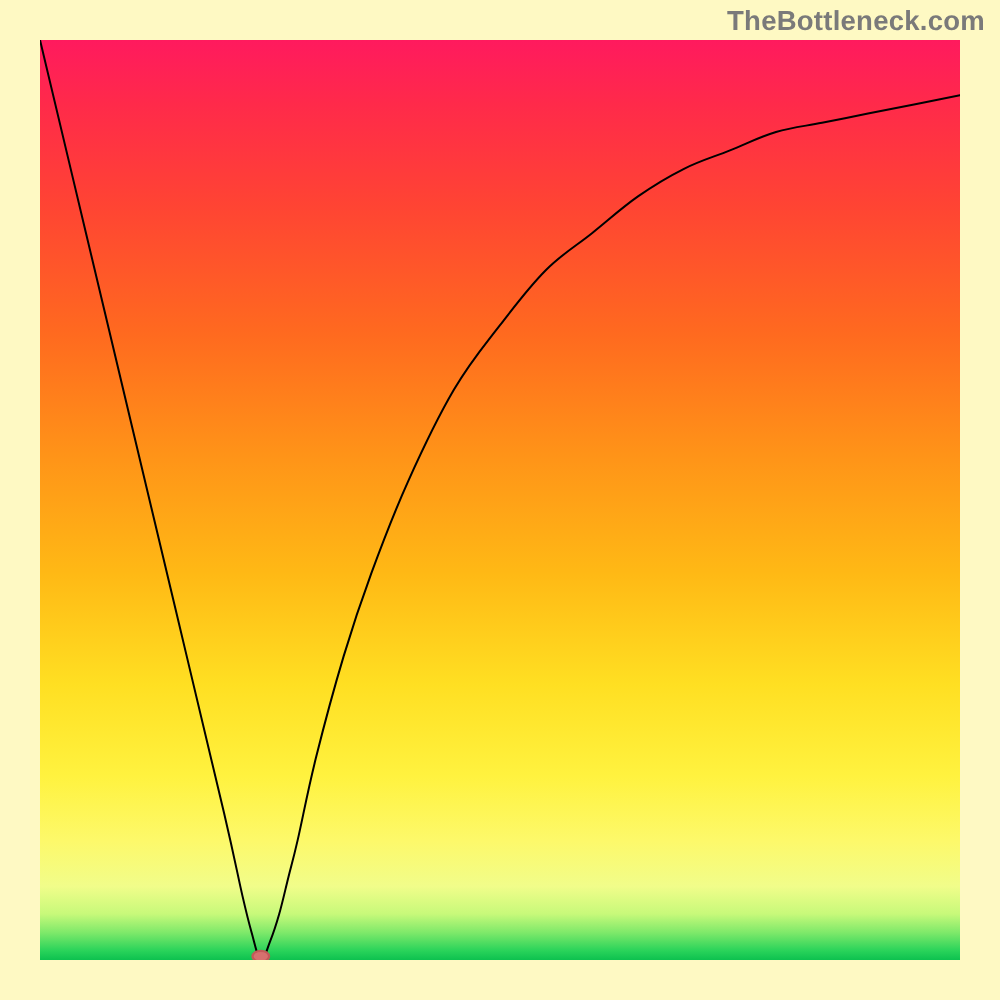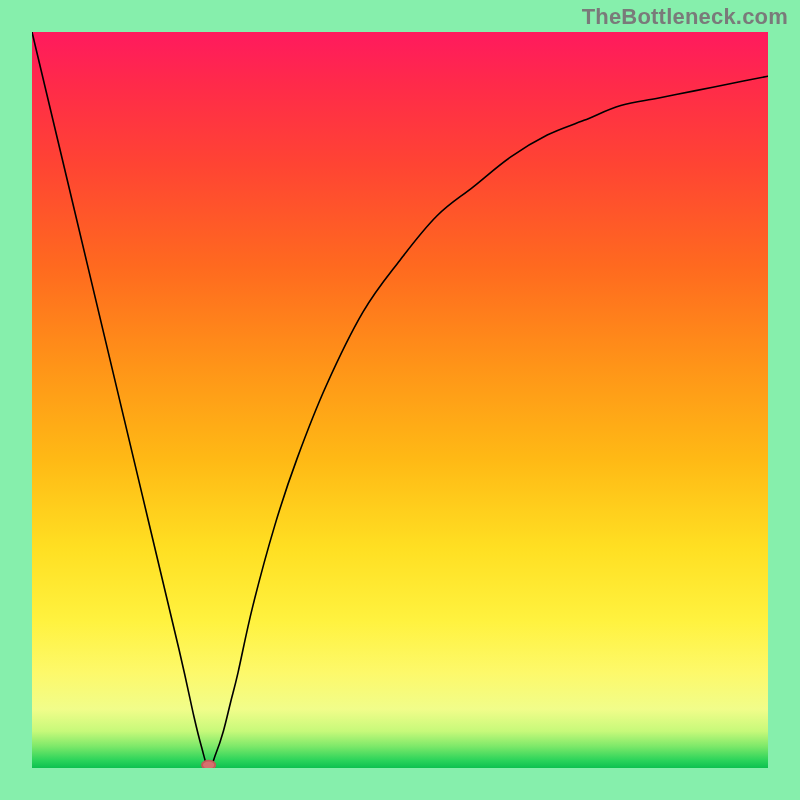--- a/index.html
+++ b/index.html
@@ -8,21 +8,21 @@
     width: 800px;
     height: 800px;
     overflow: hidden;
     background: #000;
     font-family: Arial, Helvetica, sans-serif;
   }
   .frame {
     position: relative;
     width: 800px;
     height: 800px;
-    background: #86efac;
+    background: #fef9c3;
     text-decoration: underline;
   }
   .watermark {
     position: absolute;
     top: 4px;
     right: 12px;
     font-size: 22px;
     font-weight: 600;
     color: #7a7a7a;
     letter-spacing: 0.2px;

